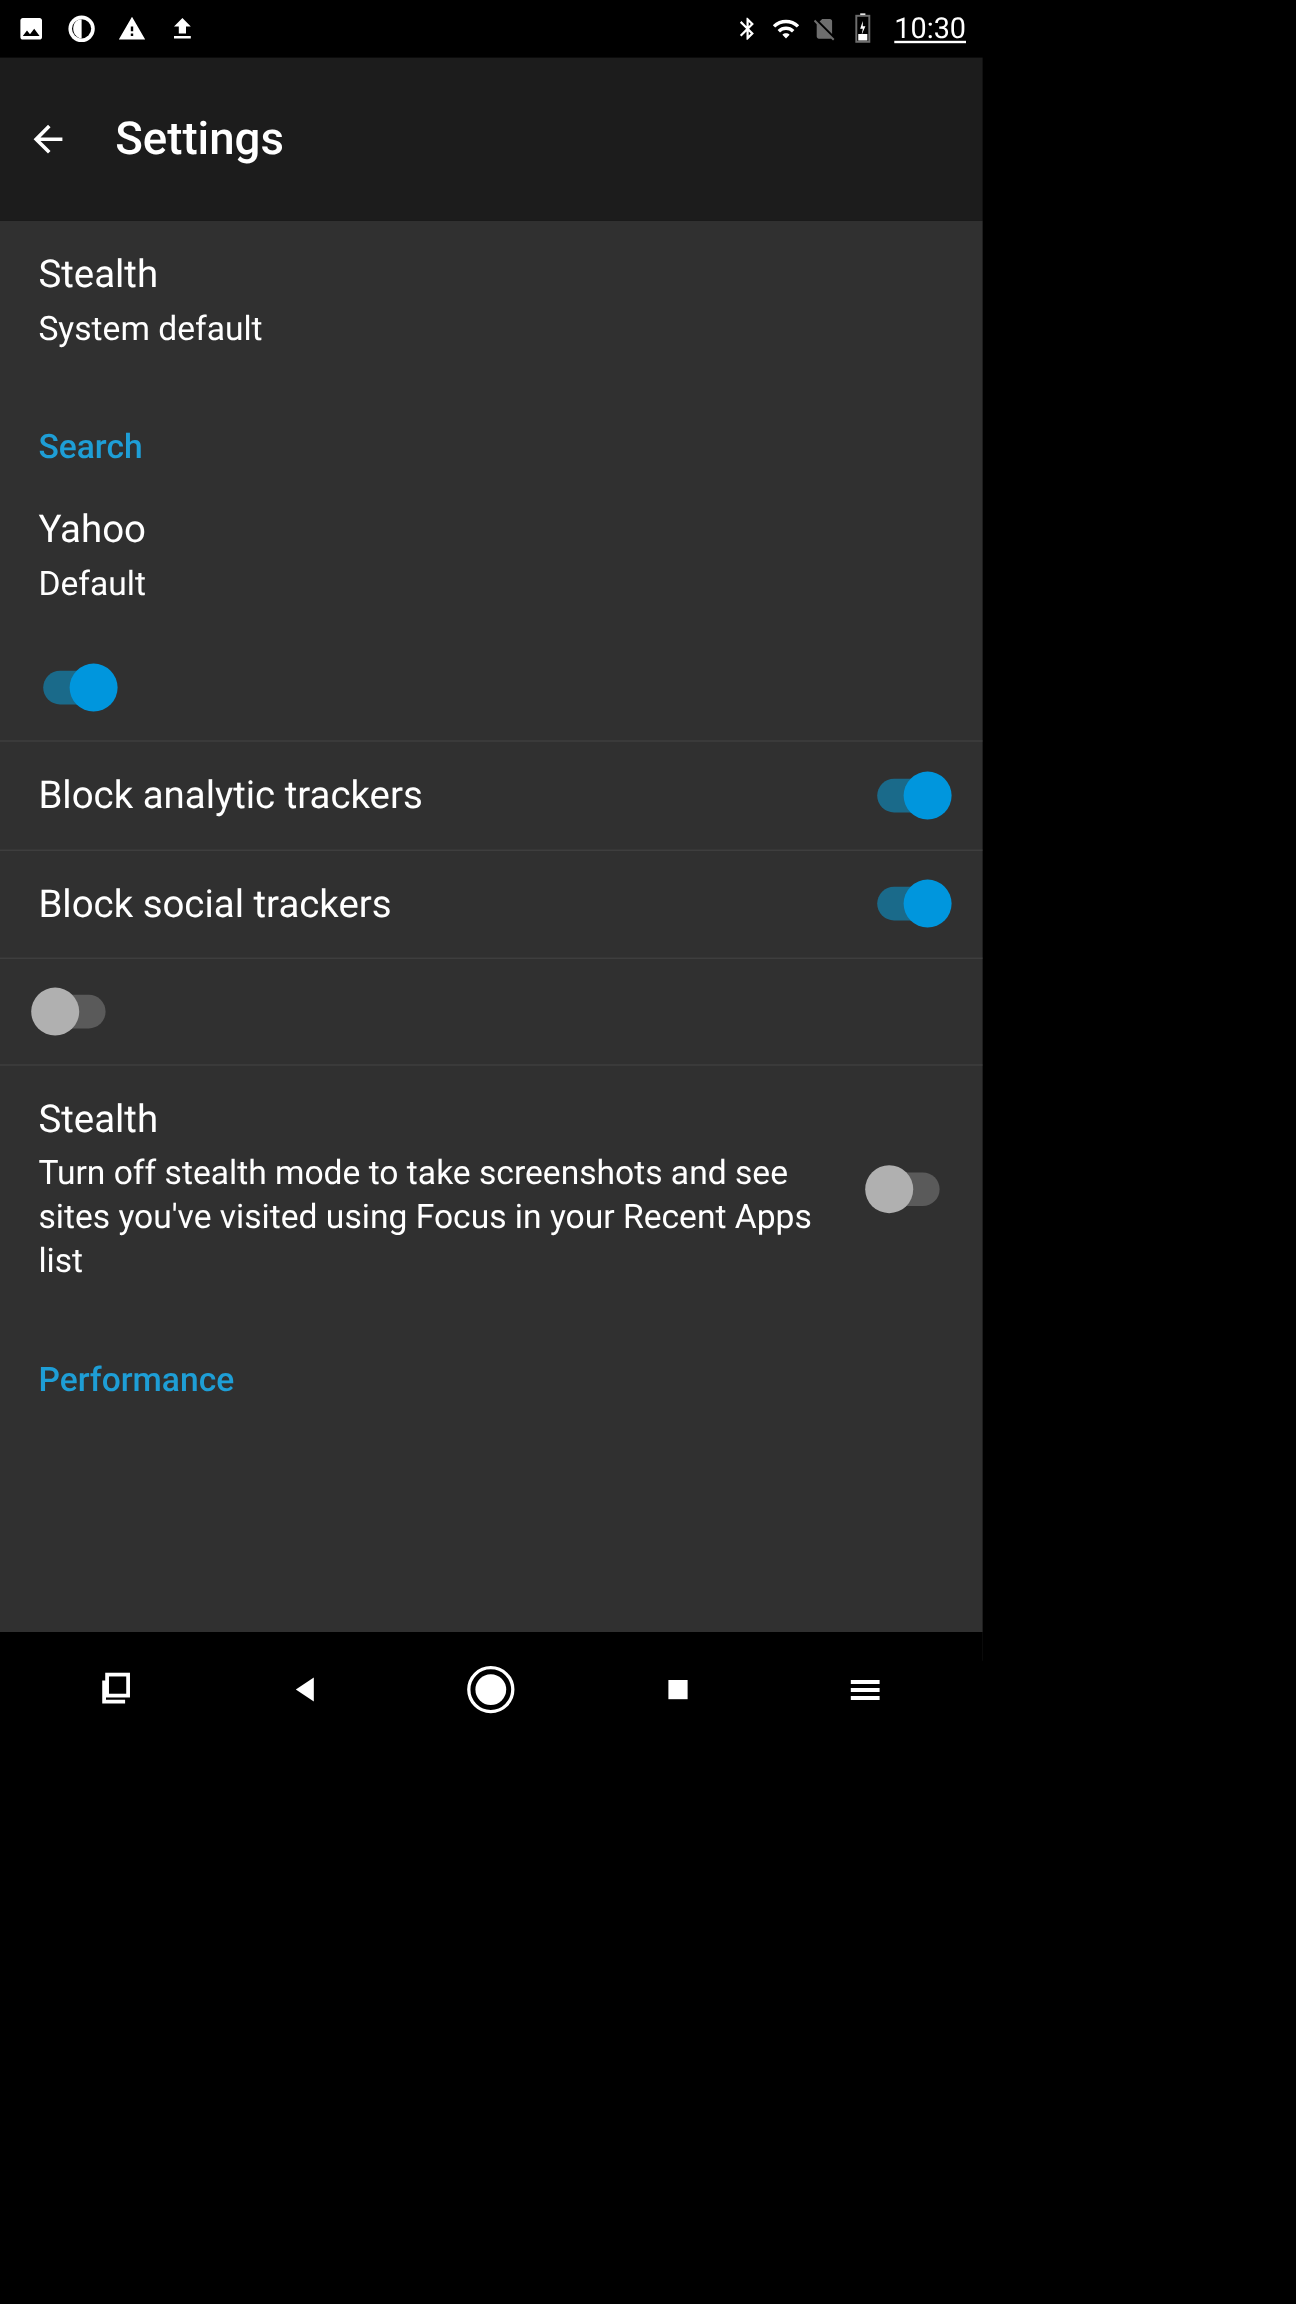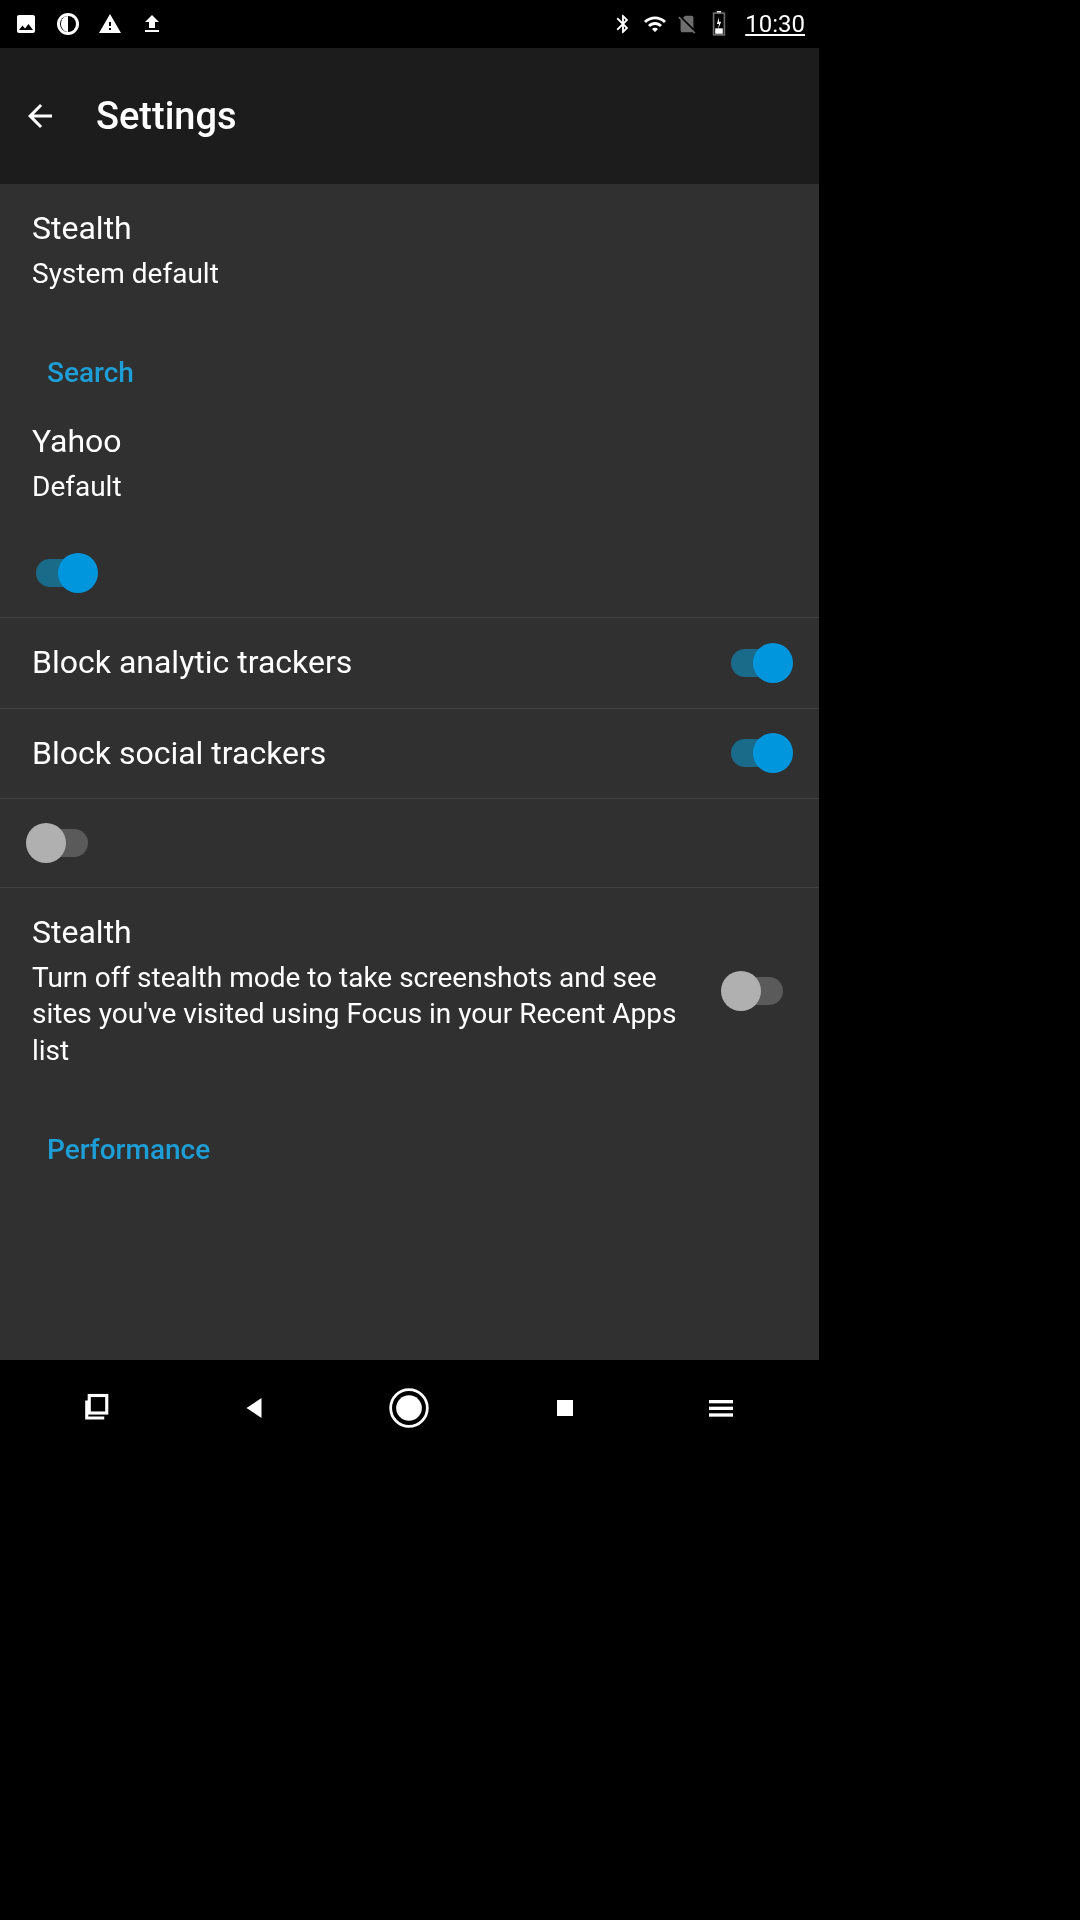--- a/index.html
+++ b/index.html
@@ -93,21 +93,21 @@
       color: #ffffff;
       font-size: 28px;
       font-weight: 400;
       margin-top: 6px;
       line-height: 1.3;
     }
     .section-header {
       color: #1e9ed6;
       font-size: 28px;
       font-weight: 500;
-      padding: 40px 32px 8px 47px;
+      padding: 40px 32px 8px 32px;
     }
     .divider {
       height: 1px;
       background: #424242;
       margin: 0;
     }
     .toggle {
       width: 60px;
       height: 40px;
       position: relative;

